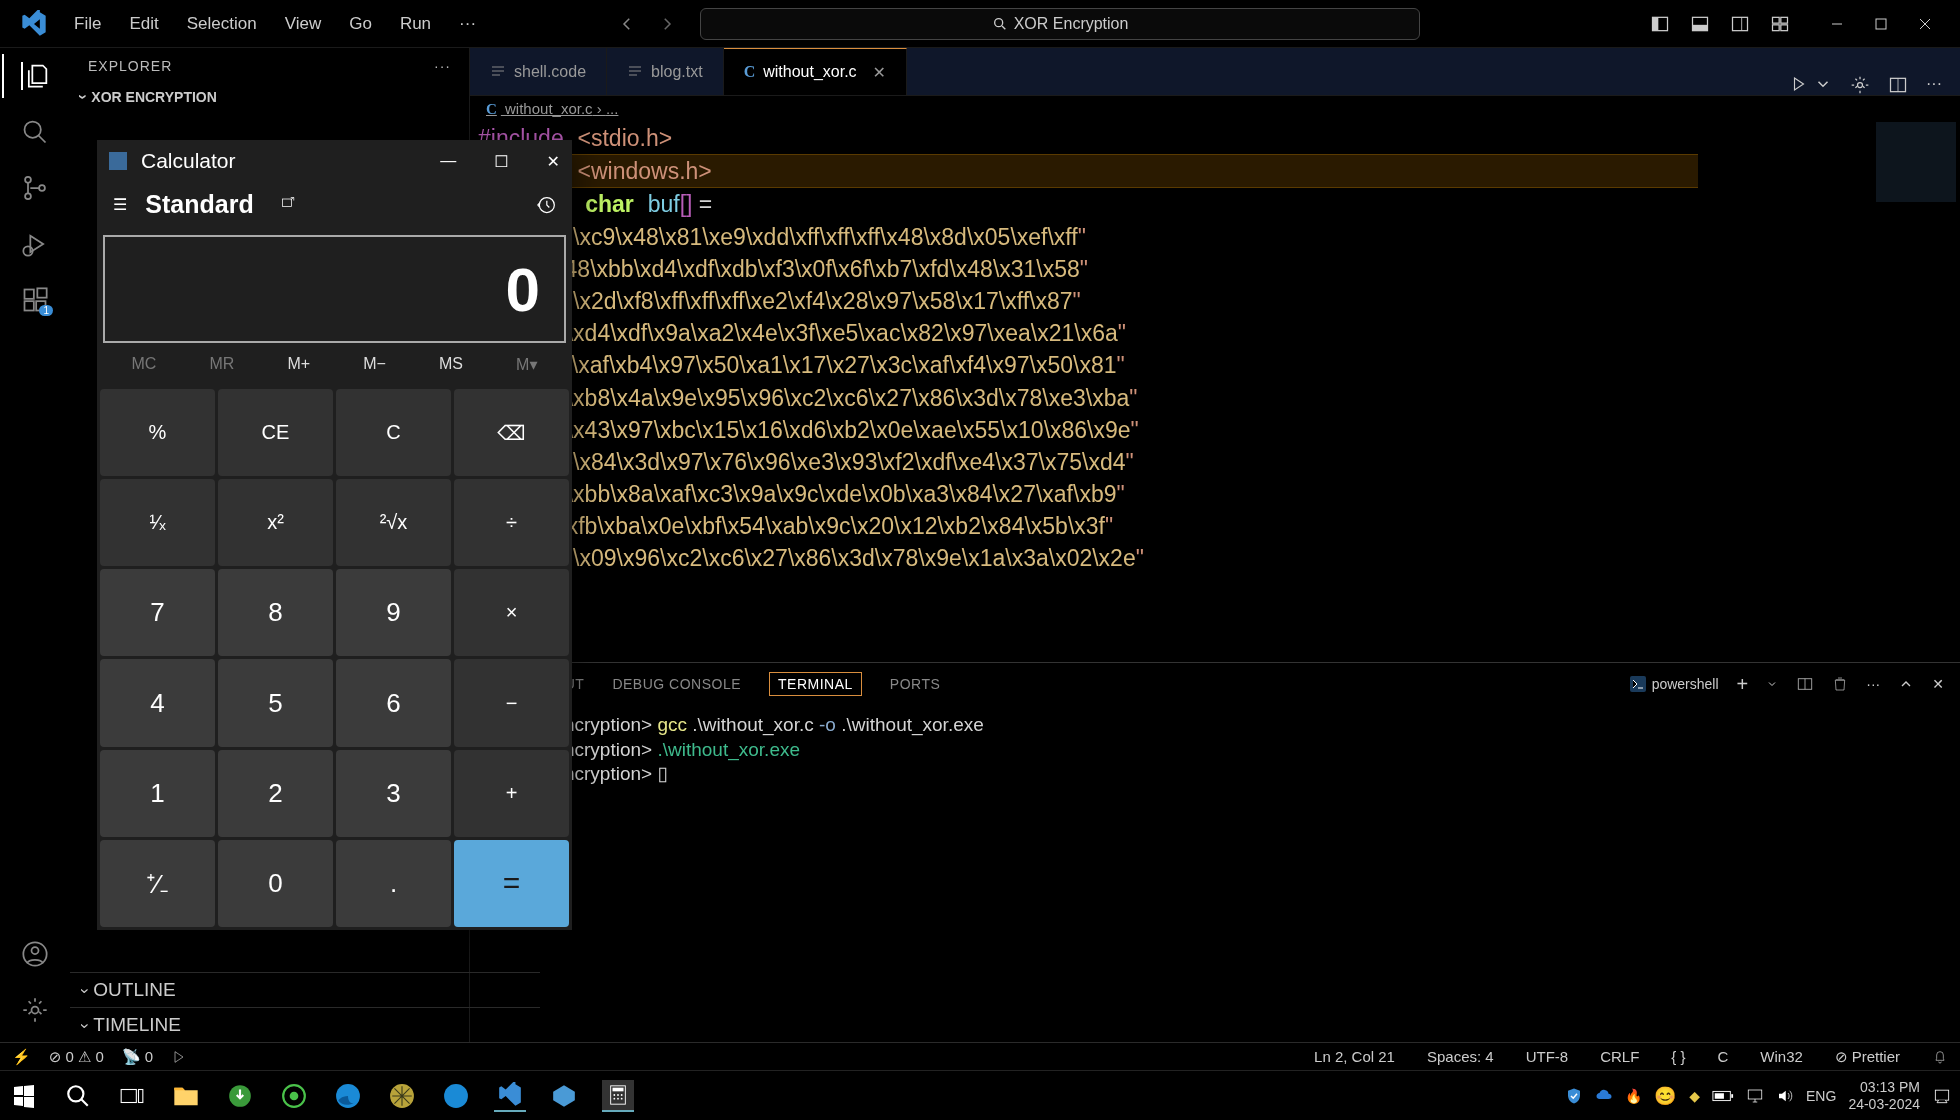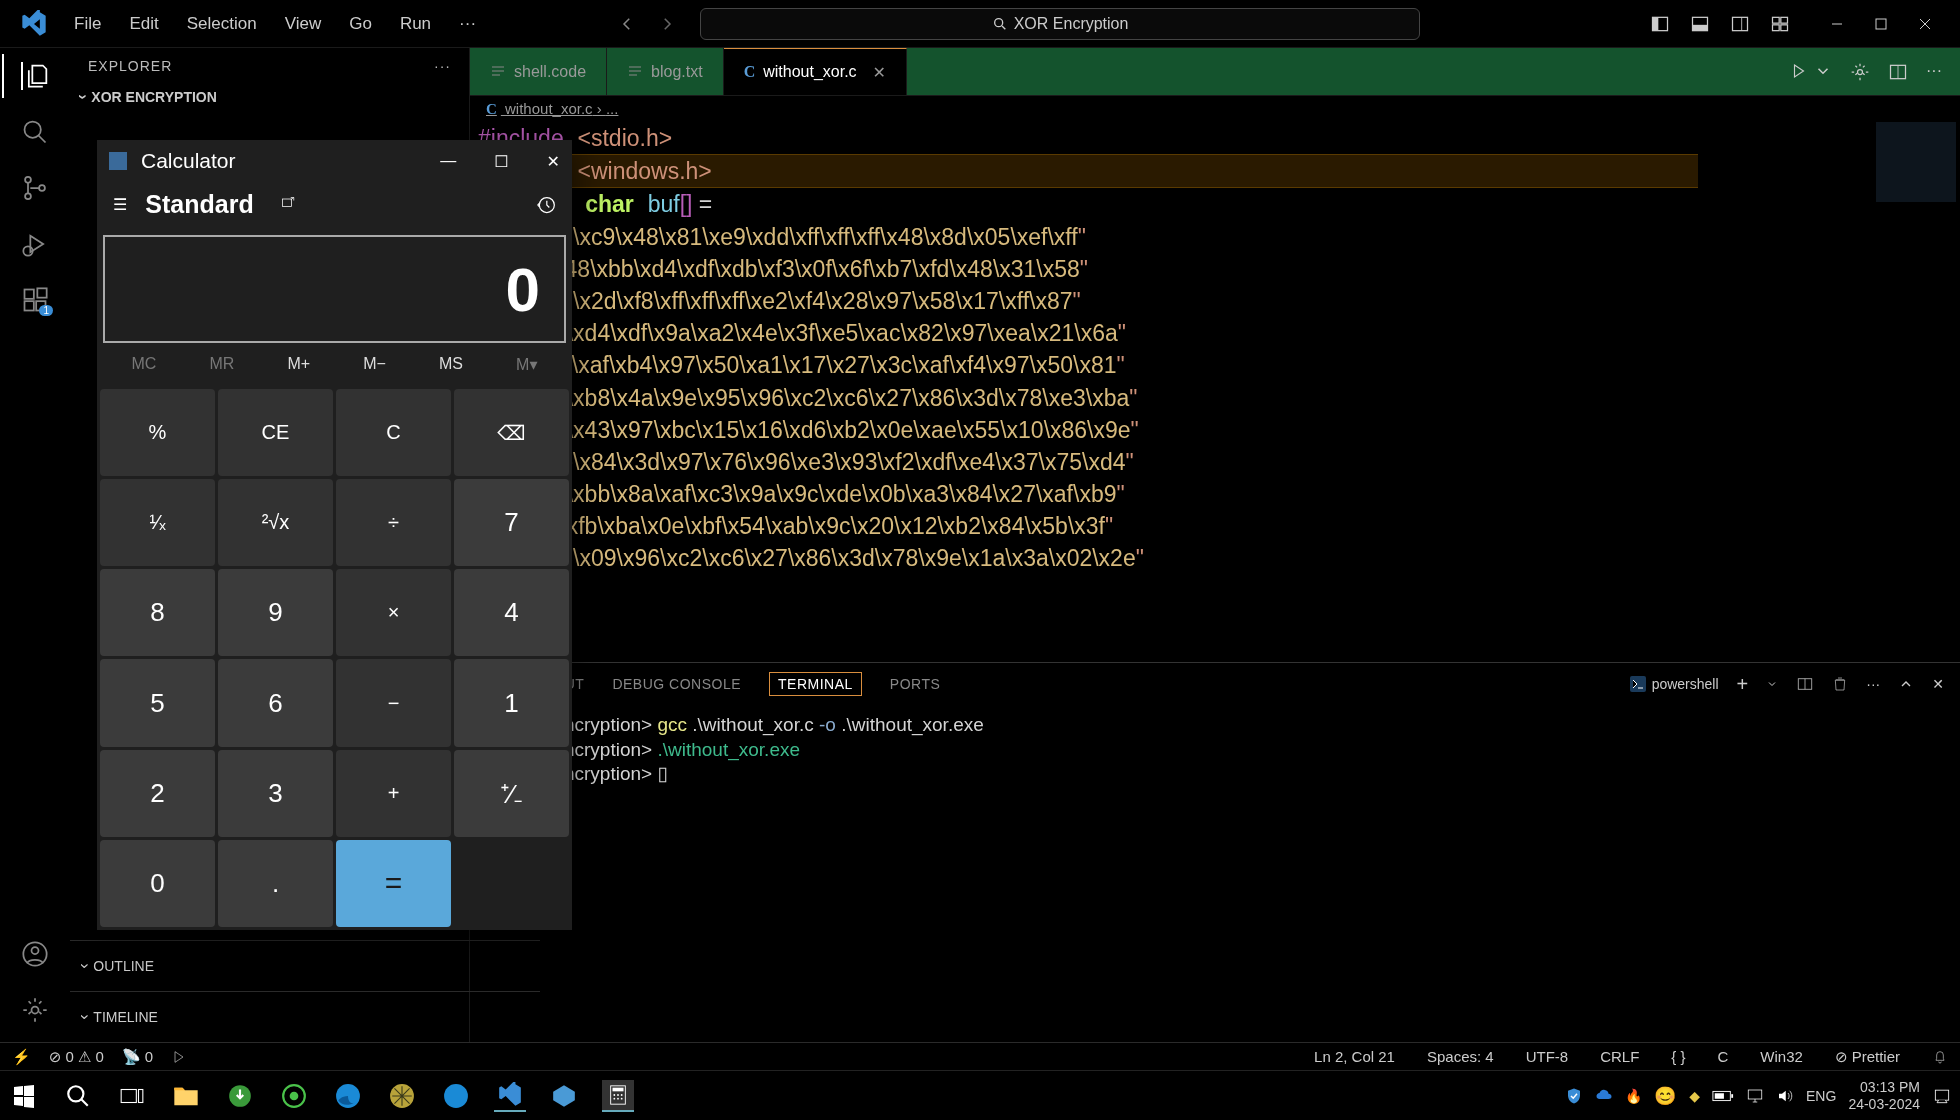--- a/index.html
+++ b/index.html
@@ -22,27 +22,27 @@
 .main-layout { display: flex; height: calc(100% - 48px - 28px - 50px); }
 .activity-bar { width: 70px; background: #000; display: flex; flex-direction: column; align-items: center; padding-top: 14px; gap: 28px; }
 .activity-bar .icon { width: 28px; height: 28px; color: #888; cursor: pointer; }
 .activity-bar .icon.active { color: #fff; border-left: 2px solid #fff; padding-left: 0; position: relative; }
 .activity-bar .icon.active::before { content: ''; position: absolute; left: -21px; top: -8px; width: 2px; height: 44px; background: #fff; }
 .activity-bar .bottom { margin-top: auto; margin-bottom: 18px; display: flex; flex-direction: column; gap: 28px; }
 
 .sidebar { width: 400px; background: #000; border-right: 1px solid #1a1a1a; }
 .sidebar-header { display: flex; justify-content: space-between; padding: 10px 18px; font-size: 14px; letter-spacing: 1px; color: #bbb; }
 .explorer-section { padding: 4px 10px; font-size: 14px; font-weight: 600; color: #ccc; }
-.outline, .timeline { border-top: 1px solid #2a2a2a; padding: 16px 12px; font-size: 14px; color: #ccc; cursor: pointer; }
+.outline, .timeline { border-top: 1px solid #2a2a2a; padding: 6px 12px; font-size: 19px; color: #ccc; cursor: pointer; }
 .outline::before, .timeline::before, .explorer-section::before { content: '›'; display: inline-block; margin-right: 6px; transform: rotate(90deg); font-size: 16px; }
 .explorer-section::before { transform: rotate(90deg); }
 .sidebar-bottom { position: absolute; bottom: 78px; width: 470px; left: 70px; }
 
 .editor-area { flex: 1; display: flex; flex-direction: column; background: #000; }
-.tabs { display: flex; height: 48px; background: #14532d; border-bottom: 1px solid #1a1a1a; align-items: center; }
+.tabs { display: flex; height: 48px; background: #0f172a; border-bottom: 1px solid #1a1a1a; align-items: flex-end; }
 .tab { display: flex; align-items: center; padding: 0 20px; height: 100%; gap: 8px; cursor: pointer; font-size: 16px; color: #999; border-right: 1px solid #1a1a1a; }
 .tab.active { background: #000; color: #fff; border-top: 1px solid #d98e3e; border-bottom: none; }
 .tab-icon { width: 16px; height: 16px; }
 .tab-close { margin-left: 8px; color: #999; }
 .tab-actions { margin-left: auto; display: flex; gap: 18px; padding-right: 18px; }
 
 .breadcrumb { padding: 4px 16px; font-size: 15px; color: #999; text-decoration: underline; }
 .breadcrumb .file-icon { color: #5a9dd8; margin-right: 4px; }
 
 .code-area { flex: 1; padding: 0 8px; overflow: hidden; position: relative; }
@@ -497,20 +497,21 @@
     <span>M−</span>
     <span>MS</span>
     <span>M▾</span>
   </div>
   <div class="calc-grid" id="calc-grid">
       <div class="calc-btn">%</div>
       <div class="calc-btn">CE</div>
       <div class="calc-btn">C</div>
       <div class="calc-btn">⌫</div>
       <div class="calc-btn">¹⁄ₓ</div>
+      <div class="calc-btn">x²</div>
       <div class="calc-btn">²√x</div>
       <div class="calc-btn">÷</div>
       <div class="calc-btn dark">7</div>
       <div class="calc-btn dark">8</div>
       <div class="calc-btn dark">9</div>
       <div class="calc-btn">×</div>
       <div class="calc-btn dark">4</div>
       <div class="calc-btn dark">5</div>
       <div class="calc-btn dark">6</div>
       <div class="calc-btn">−</div>

